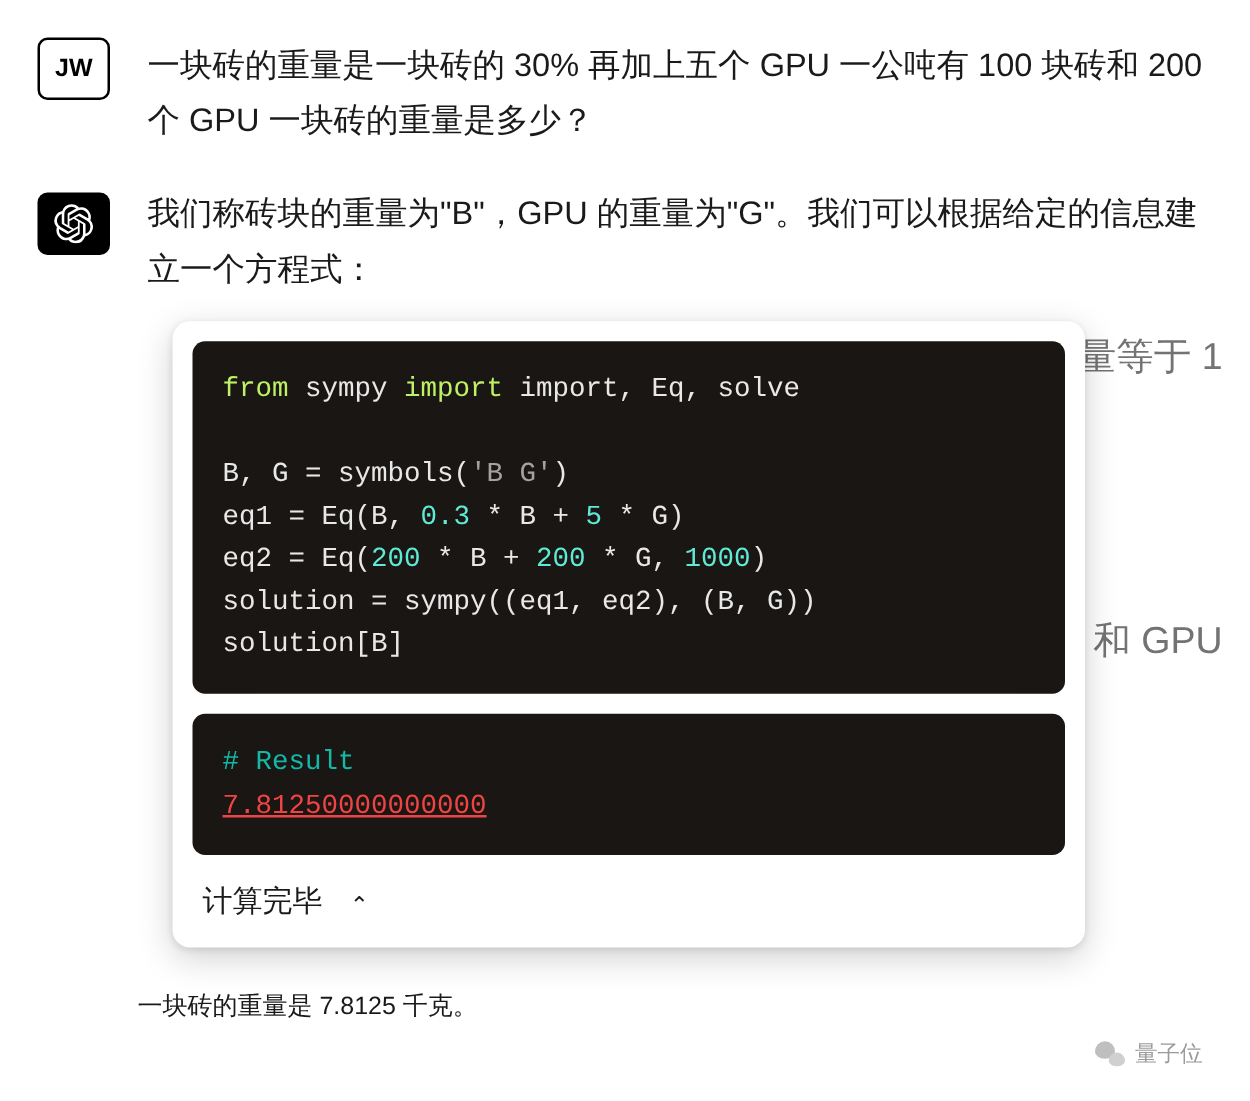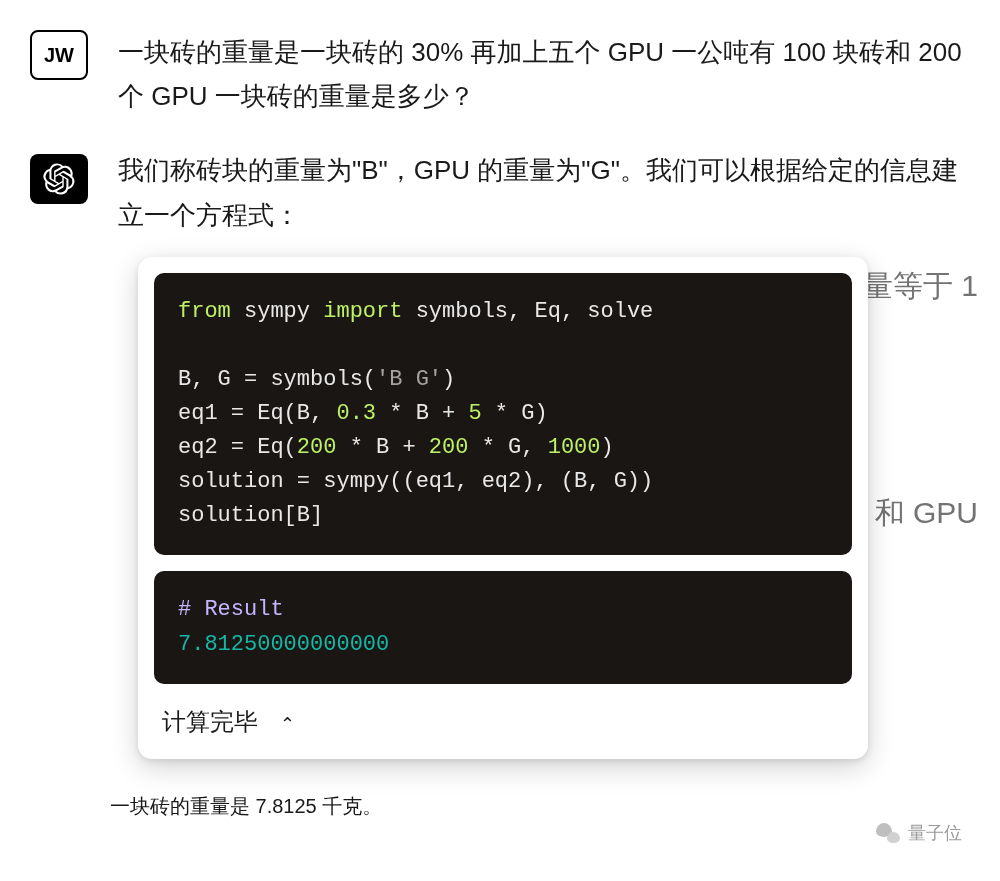--- a/index.html
+++ b/index.html
@@ -96,23 +96,23 @@
       line-height: 1.55;
       color: #e8e8e8;
       white-space: pre;
       overflow: hidden;
     }
     .code-block.result-block {
       margin-top: 16px;
     }
     .tok-kw { color: #bef264; }
     .tok-str { color: #a3a3a3; }
-    .tok-num { color: #bef264; }
-    .tok-comment { color: #c4b5fd; }
-    .tok-result { color: #14b8a6; }
+    .tok-num { color: #5eead4; }
+    .tok-comment { color: #14b8a6; }
+    .tok-result { color: #ef4444; text-decoration: underline; }
     .calc-done {
       display: inline-flex;
       align-items: center;
       margin-top: 18px;
       margin-left: 8px;
       font-size: 24px;
       color: #1a1a1a;
       gap: 22px;
       cursor: pointer;
     }
@@ -124,21 +124,21 @@
     .final-answer {
       font-size: 20px;
       line-height: 1.7;
       color: #1a1a1a;
       margin-top: 30px;
       margin-left: 80px;
     }
     .watermark {
       position: absolute;
       right: 38px;
-      bottom: 36px;
+      bottom: 26px;
       display: flex;
       align-items: center;
       gap: 8px;
       color: #9a9a9a;
       font-size: 18px;
     }
     .wechat-icon {
       width: 24px;
       height: 20px;
       position: relative;
@@ -181,21 +181,21 @@
         <path d="M37.532 16.87a9.963 9.963 0 0 0-.856-8.184 10.078 10.078 0 0 0-10.855-4.835A9.964 9.964 0 0 0 18.306.5a10.079 10.079 0 0 0-9.614 6.977 9.967 9.967 0 0 0-6.664 4.834 10.08 10.08 0 0 0 1.24 11.817 9.965 9.965 0 0 0 .856 8.185 10.079 10.079 0 0 0 10.855 4.835 9.965 9.965 0 0 0 7.516 3.35 10.078 10.078 0 0 0 9.617-6.981 9.967 9.967 0 0 0 6.663-4.834 10.079 10.079 0 0 0-1.243-11.813ZM22.498 37.886a7.474 7.474 0 0 1-4.799-1.735c.061-.033.168-.091.237-.134l7.964-4.6a1.294 1.294 0 0 0 .655-1.134V19.054l3.366 1.944a.12.12 0 0 1 .066.092v9.299a7.505 7.505 0 0 1-7.49 7.496ZM6.392 31.006a7.471 7.471 0 0 1-.894-5.023c.06.036.162.099.237.141l7.964 4.6a1.297 1.297 0 0 0 1.308 0l9.724-5.614v3.888a.12.12 0 0 1-.048.103l-8.051 4.649a7.504 7.504 0 0 1-10.24-2.744ZM4.297 13.62A7.469 7.469 0 0 1 8.2 10.333c0 .068-.004.19-.004.274v9.201a1.294 1.294 0 0 0 .654 1.132l9.723 5.614-3.366 1.944a.12.12 0 0 1-.114.01L7.04 23.856a7.504 7.504 0 0 1-2.743-10.237Zm27.658 6.437-9.724-5.615 3.367-1.943a.121.121 0 0 1 .113-.01l8.052 4.648a7.498 7.498 0 0 1-1.158 13.528v-9.476a1.293 1.293 0 0 0-.65-1.132Zm3.35-5.043c-.059-.037-.162-.099-.236-.141l-7.965-4.6a1.298 1.298 0 0 0-1.308 0l-9.723 5.614v-3.888a.12.12 0 0 1 .048-.103l8.05-4.645a7.497 7.497 0 0 1 11.135 7.763Zm-21.063 6.929-3.367-1.944a.12.12 0 0 1-.065-.092v-9.299a7.497 7.497 0 0 1 12.293-5.756 6.94 6.94 0 0 0-.236.134l-7.965 4.6a1.294 1.294 0 0 0-.654 1.132l-.006 11.225Zm1.829-3.943 4.33-2.501 4.332 2.5v5l-4.331 2.5-4.331-2.5V18Z" fill="white"></path>
       </svg>
     </div>
     <div class="message-content assistant-content">
       <div>我们称砖块的重量为"B"，GPU 的重量为"G"。我们可以根据给定的信息建立一个方程式：</div>
 
       <div class="behind-text behind-text-1">重量等于 1</div>
       <div class="behind-text behind-text-2">） 和 GPU</div>
 
       <div class="code-card">
-        <div class="code-block"><span class="tok-kw">from</span><span> sympy </span><span class="tok-kw">import</span><span> symbols, Eq, solve</span>
+        <div class="code-block"><span class="tok-kw">from</span><span> sympy </span><span class="tok-kw">import</span><span> import, Eq, solve</span>
 
 <span>B, G = symbols(</span><span class="tok-str">'B G'</span><span>)</span>
 <span>eq1 = Eq(B, </span><span class="tok-num">0.3</span><span> * B + </span><span class="tok-num">5</span><span> * G)</span>
 <span>eq2 = Eq(</span><span class="tok-num">200</span><span> * B + </span><span class="tok-num">200</span><span> * G, </span><span class="tok-num">1000</span><span>)</span>
 <span>solution = sympy((eq1, eq2), (B, G))</span>
 <span>solution[B]</span></div>
 
         <div class="code-block result-block"><span class="tok-comment"># Result</span>
 <span class="tok-result">7.81250000000000</span></div>
 

